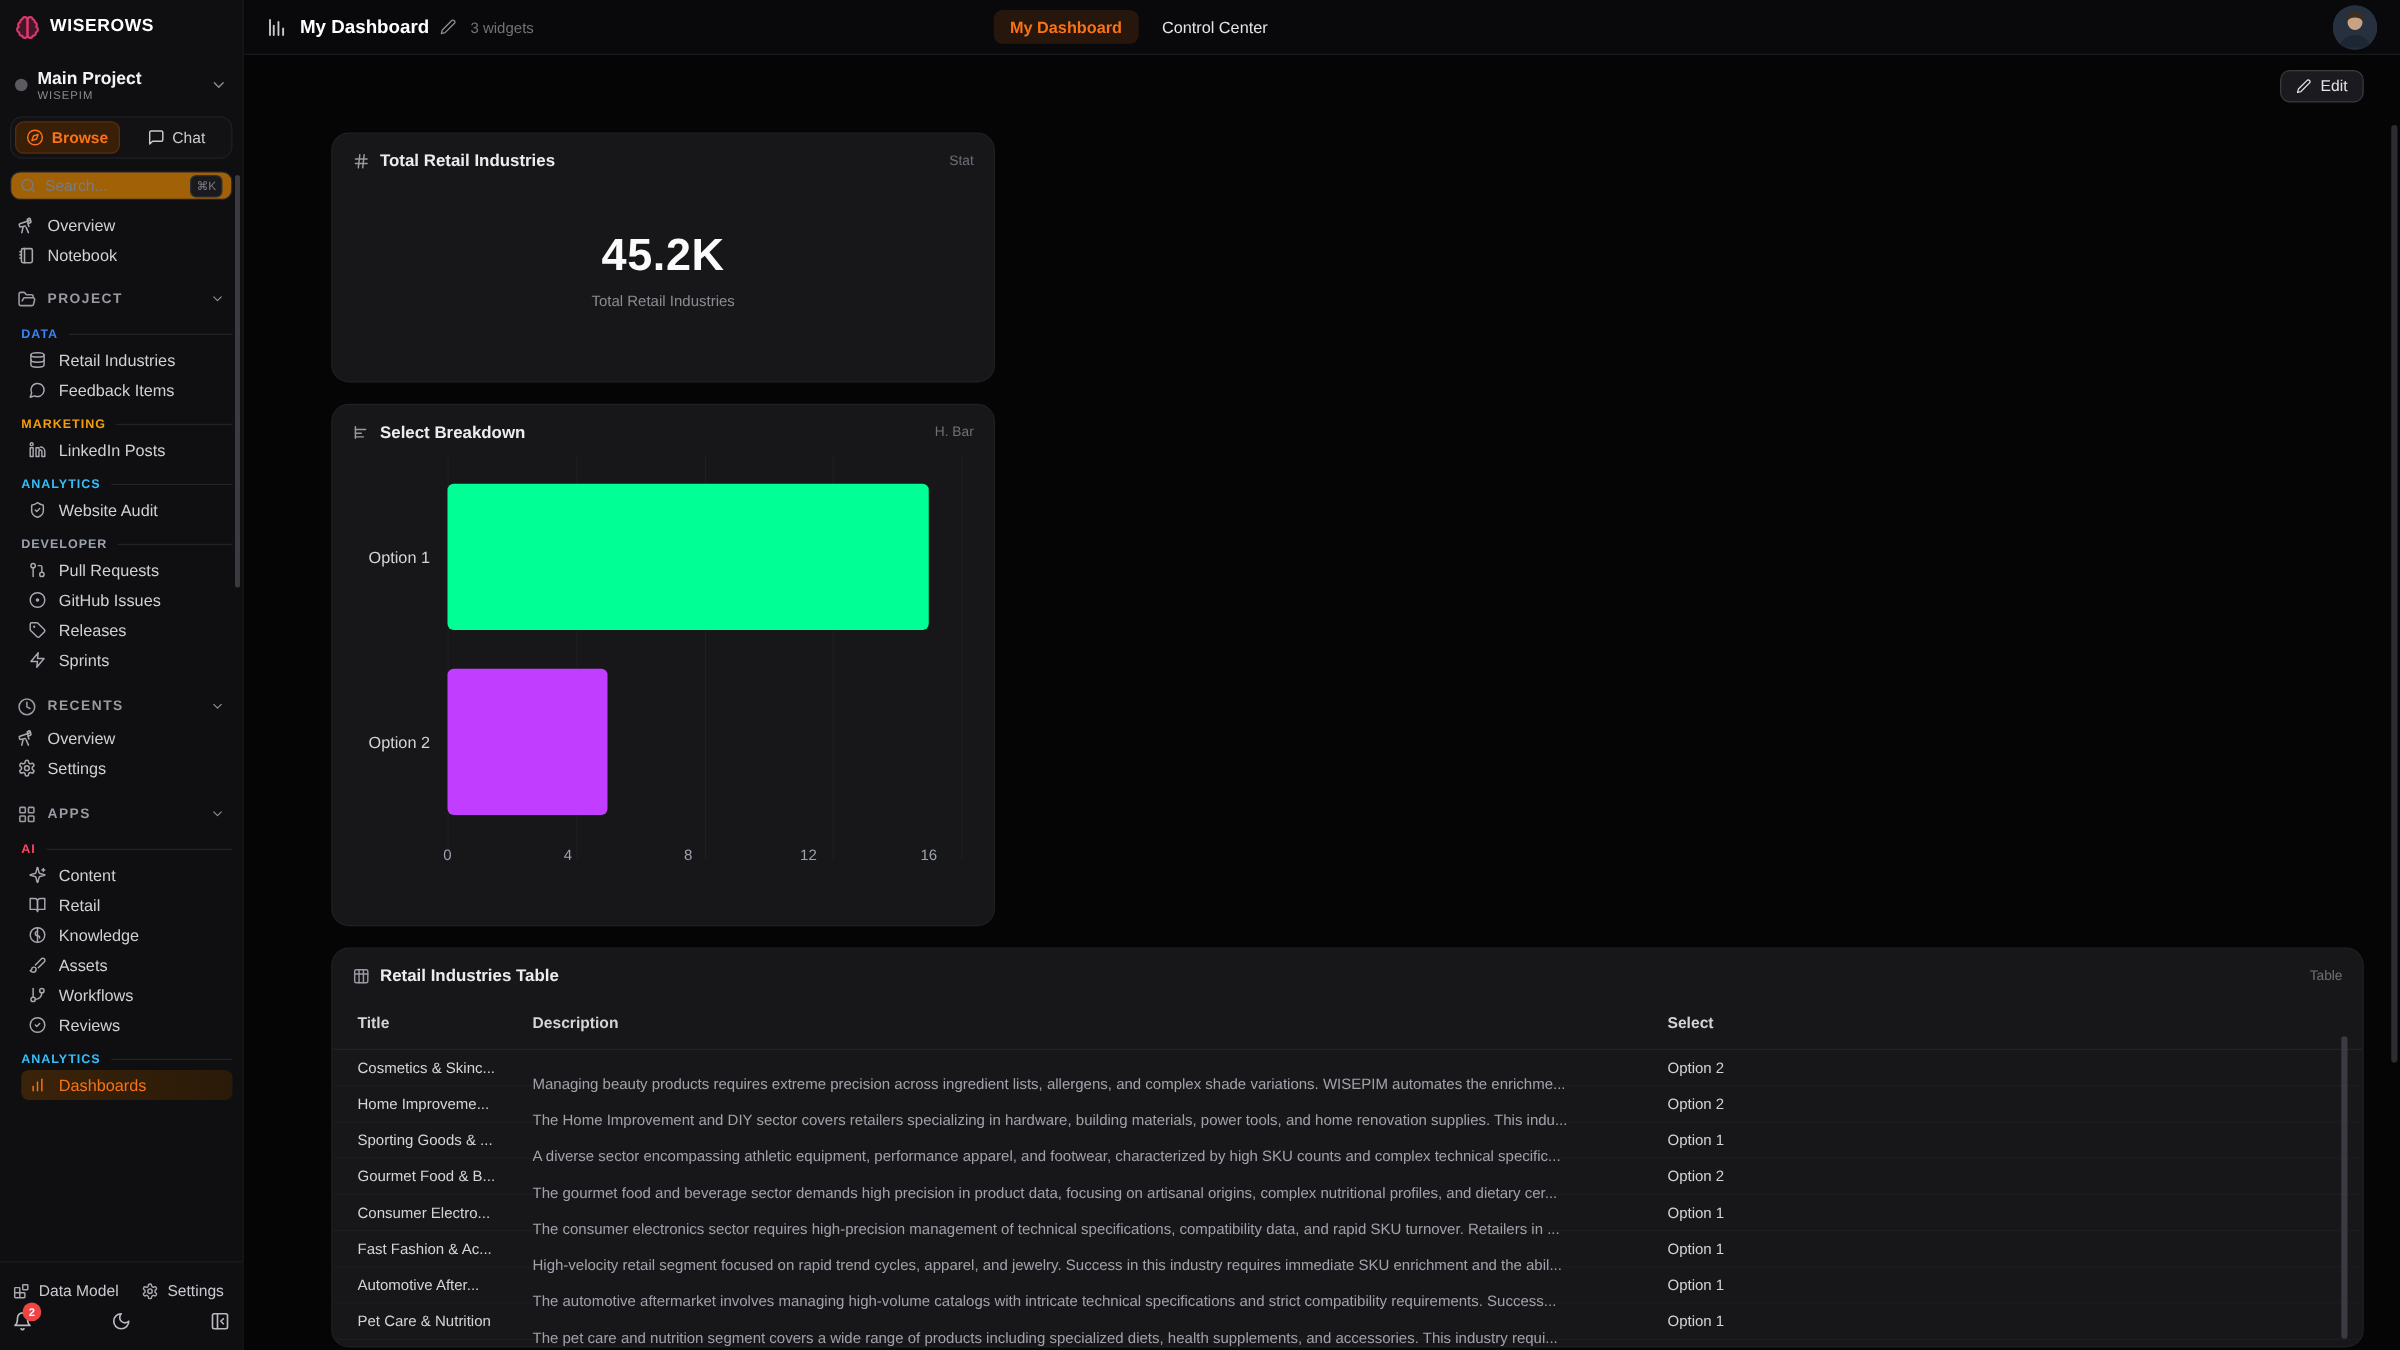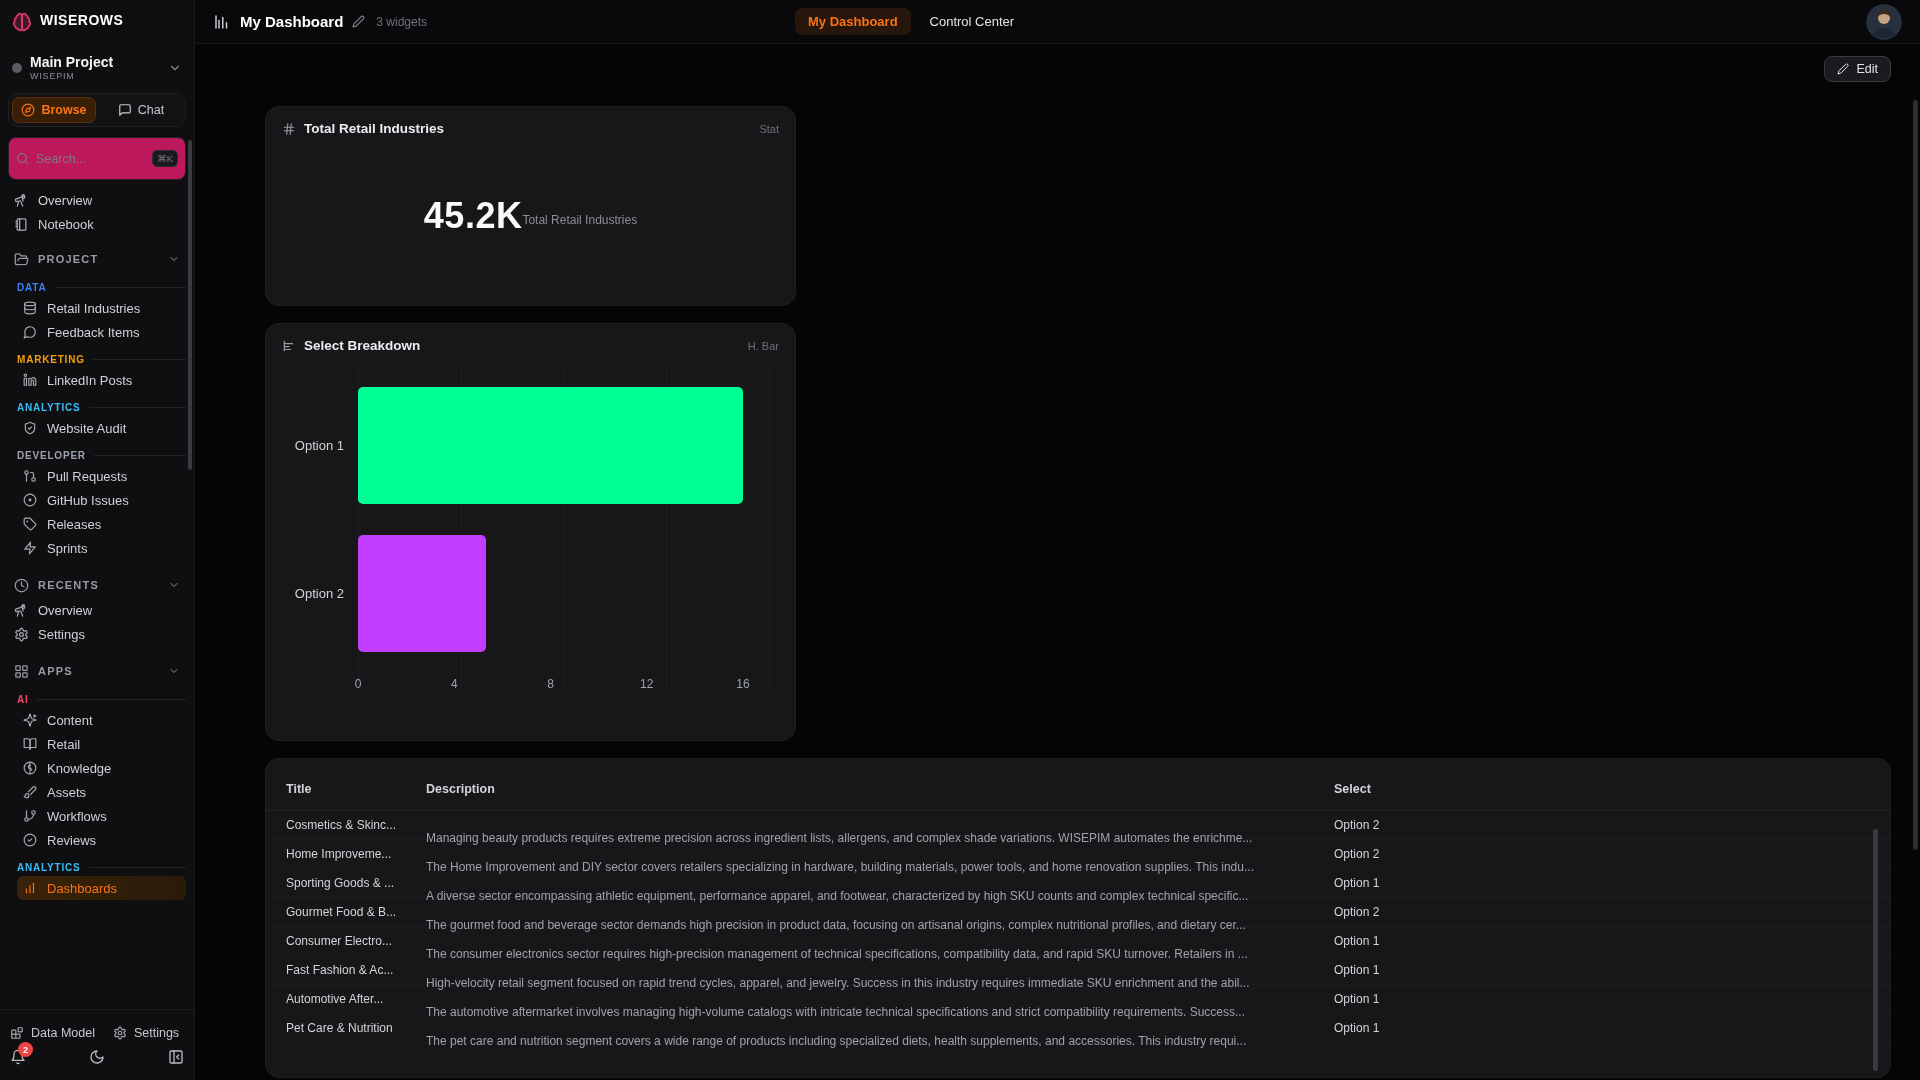--- a/index.html
+++ b/index.html
@@ -18,22 +18,22 @@
   .project-name { font-size:14px; font-weight:600; color:#f4f4f5; }
   .project-org { font-size:9px; letter-spacing:.8px; color:#8b8b93; margin-top:1px; }
   .chev { color:#8b8b93; }
 
   .mode-tabs { display:flex; gap:4px; margin-top:12px; background:#121214;
     border:1px solid #202024; border-radius:10px; padding:3px; }
   .mode-tab { flex:1; display:flex; align-items:center; justify-content:center; gap:6px;
     height:26px; border-radius:7px; font-size:12.5px; color:#c9c9d0; cursor:pointer; }
   .mode-tab.active { background:#3a1f08; border:1px solid #5b2d0a; color:#f97316; font-weight:600; }
 
-  .searchbar { display:flex; align-items:center; gap:7px; margin-top:10px; height:43px;
-    background:#be185d; border:1px solid #222226; border-radius:8px; padding:0 7px; }
+  .searchbar { display:flex; align-items:center; gap:7px; margin-top:10px; height:23px;
+    background:#a16207; border:1px solid #222226; border-radius:8px; padding:0 7px; }
   .searchbar input { flex:1; background:transparent; border:none; outline:none;
     font-size:12.5px; color:#d4d4d8; font-family:inherit; min-width:0; }
   .searchbar input::placeholder { color:#7a7a82; }
   .kbd { font-size:9.5px; color:#7a7a82; border:1px solid #2e2e33; border-radius:5px;
     padding:2px 4px; background:#1a1a1e; }
 
   .nav { margin-top:8px; }
   .side-item { display:flex; align-items:center; gap:9px; height:24px; padding:0 6px;
     border-radius:6px; font-size:13px; color:#d0d0d6; cursor:pointer; }
   .side-item .ic { display:flex; width:15px; color:#a8a8b0; }
@@ -84,21 +84,21 @@
     background:#1b1b1f; border:1px solid #3a3a40; border-radius:8px; color:#e4e4e7;
     font-size:12.5px; cursor:pointer; }
 
   .card { background:#17171a; border:1px solid #202024; border-radius:14px; }
   .card-head { display:flex; align-items:center; gap:8px; padding:14px 16px 0 16px; }
   .card-title { font-size:13.5px; font-weight:600; color:#ececf0; }
   .card-type { margin-left:auto; font-size:11px; color:#6e6e77; }
   .card .hic { display:flex; color:#9a9aa2; }
 
   .stat-card { width:531px; height:200px; margin-top:24px; display:flex; flex-direction:column; }
-  .stat-body { flex:1; display:flex; align-items:center; justify-content:center; margin-top:-10px; }
+  .stat-body { flex:1; display:flex; flex-direction:column; align-items:center; justify-content:center; margin-top:-10px; }
   .stat-value { font-size:36px; font-weight:700; color:#fafafa; letter-spacing:.5px; }
   .stat-sub { font-size:12px; color:#8b8b93; margin-top:9px; }
 
   .chart-card { width:531px; height:418px; margin-top:17px; display:flex; flex-direction:column; }
   .hbar-wrap { flex:1; position:relative; padding:18px 26px 0 0; }
   .hbar-grid { position:absolute; left:92px; right:26px; top:10px; bottom:52px; }
   .gridline { position:absolute; top:0; bottom:0; width:1px; background:#1e1e22; }
   .hbar-rows { position:relative; }
   .hbar-row { display:flex; align-items:center; height:148px; }
   .hbar-label { width:92px; text-align:right; padding-right:14px; font-size:13px; color:#d4d4d8; }
@@ -580,20 +580,32 @@
               <span class="tick" style="left: 0%;">0</span>
               <span class="tick" style="left: 25%;">4</span>
               <span class="tick" style="left: 50%;">8</span>
               <span class="tick" style="left: 75%;">12</span>
               <span class="tick" style="left: 100%;">16</span>
             </div>
         </div>
       </section>
 
       <section class="card table-card">
+        <div class="card-head">
+          <span class="hic">
+              <svg width="14" height="14" viewBox="0 0 24 24" fill="none" stroke="currentColor" stroke-width="2" stroke-linecap="round" stroke-linejoin="round">
+                <rect x="3" y="3" width="18" height="18" rx="2"></rect>
+                <path d="M3 9h18"></path>
+                <path d="M9 3v18"></path>
+                <path d="M15 3v18"></path>
+              </svg>
+            </span>
+          <span class="card-title">Retail Industries Table</span>
+          <span class="card-type">Table</span>
+        </div>
         <div class="thead">
           <span>Title</span>
           <span>Description</span>
           <span>Select</span>
         </div>
         <div id="table-body">
             <div class="trow">
               <div class="tcell title">Cosmetics &amp; Skinc...</div>
               <div class="tcell desc">Managing beauty products requires extreme precision across ingredient lists, allergens, and complex shade variations. WISEPIM automates the enrichme...</div>
               <div class="tcell select">Option 2</div>

